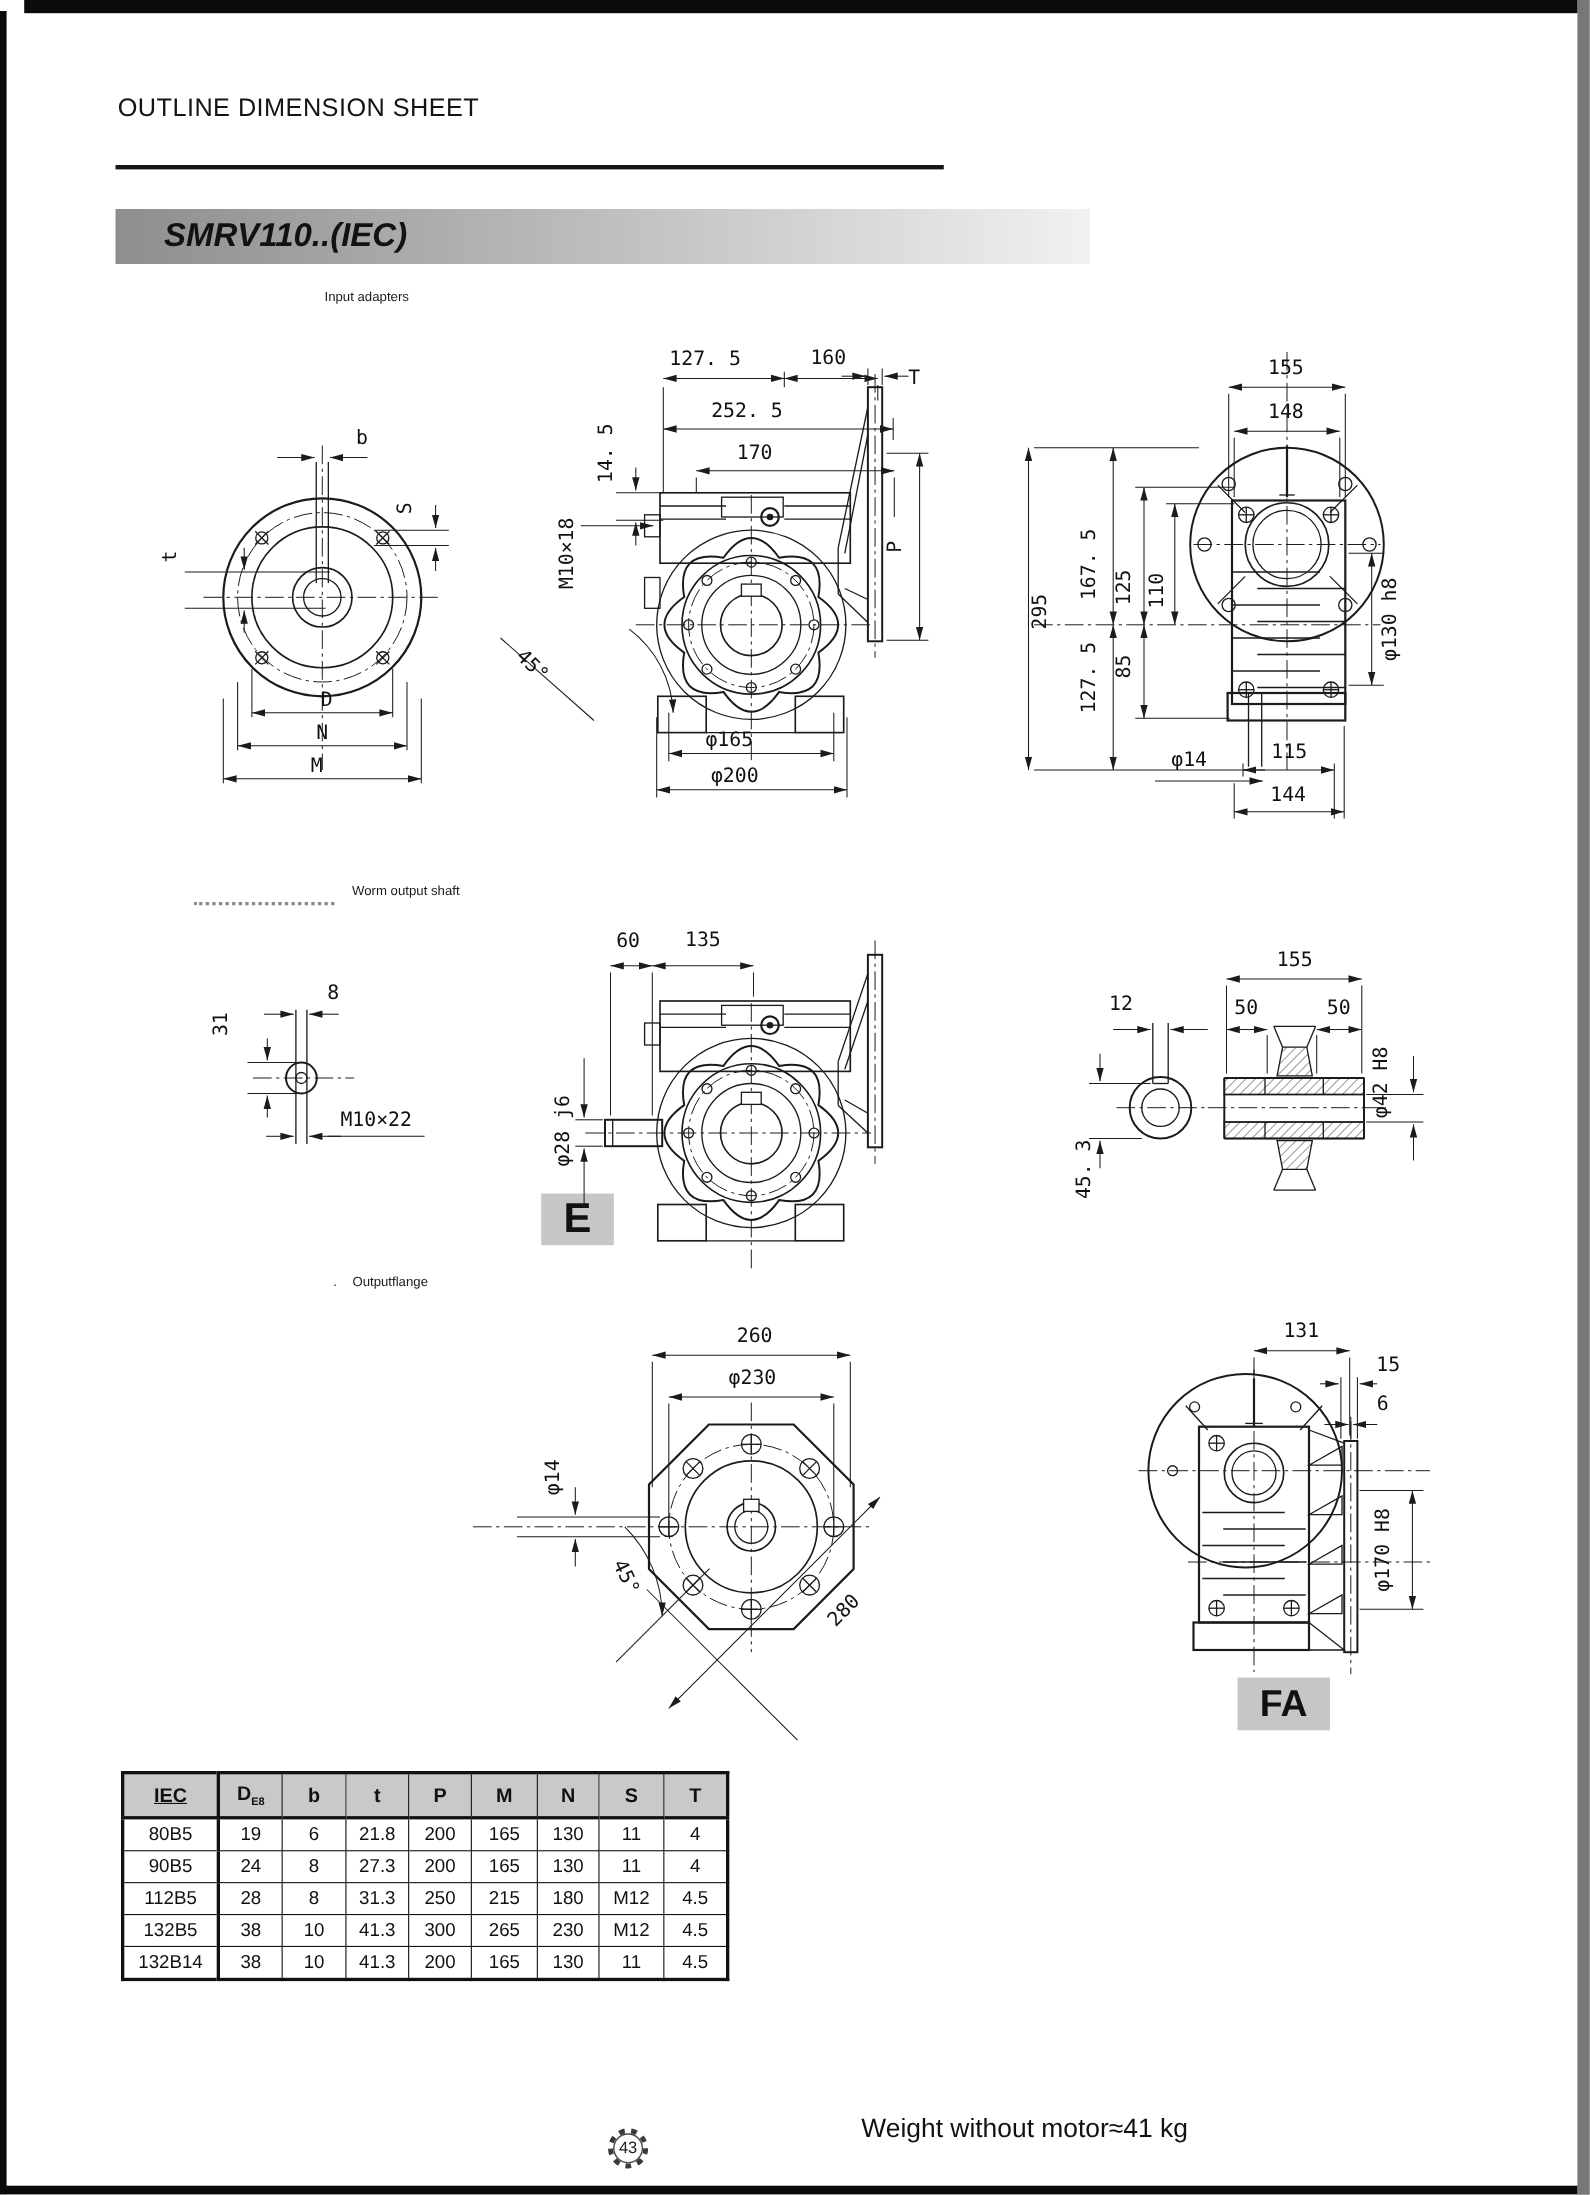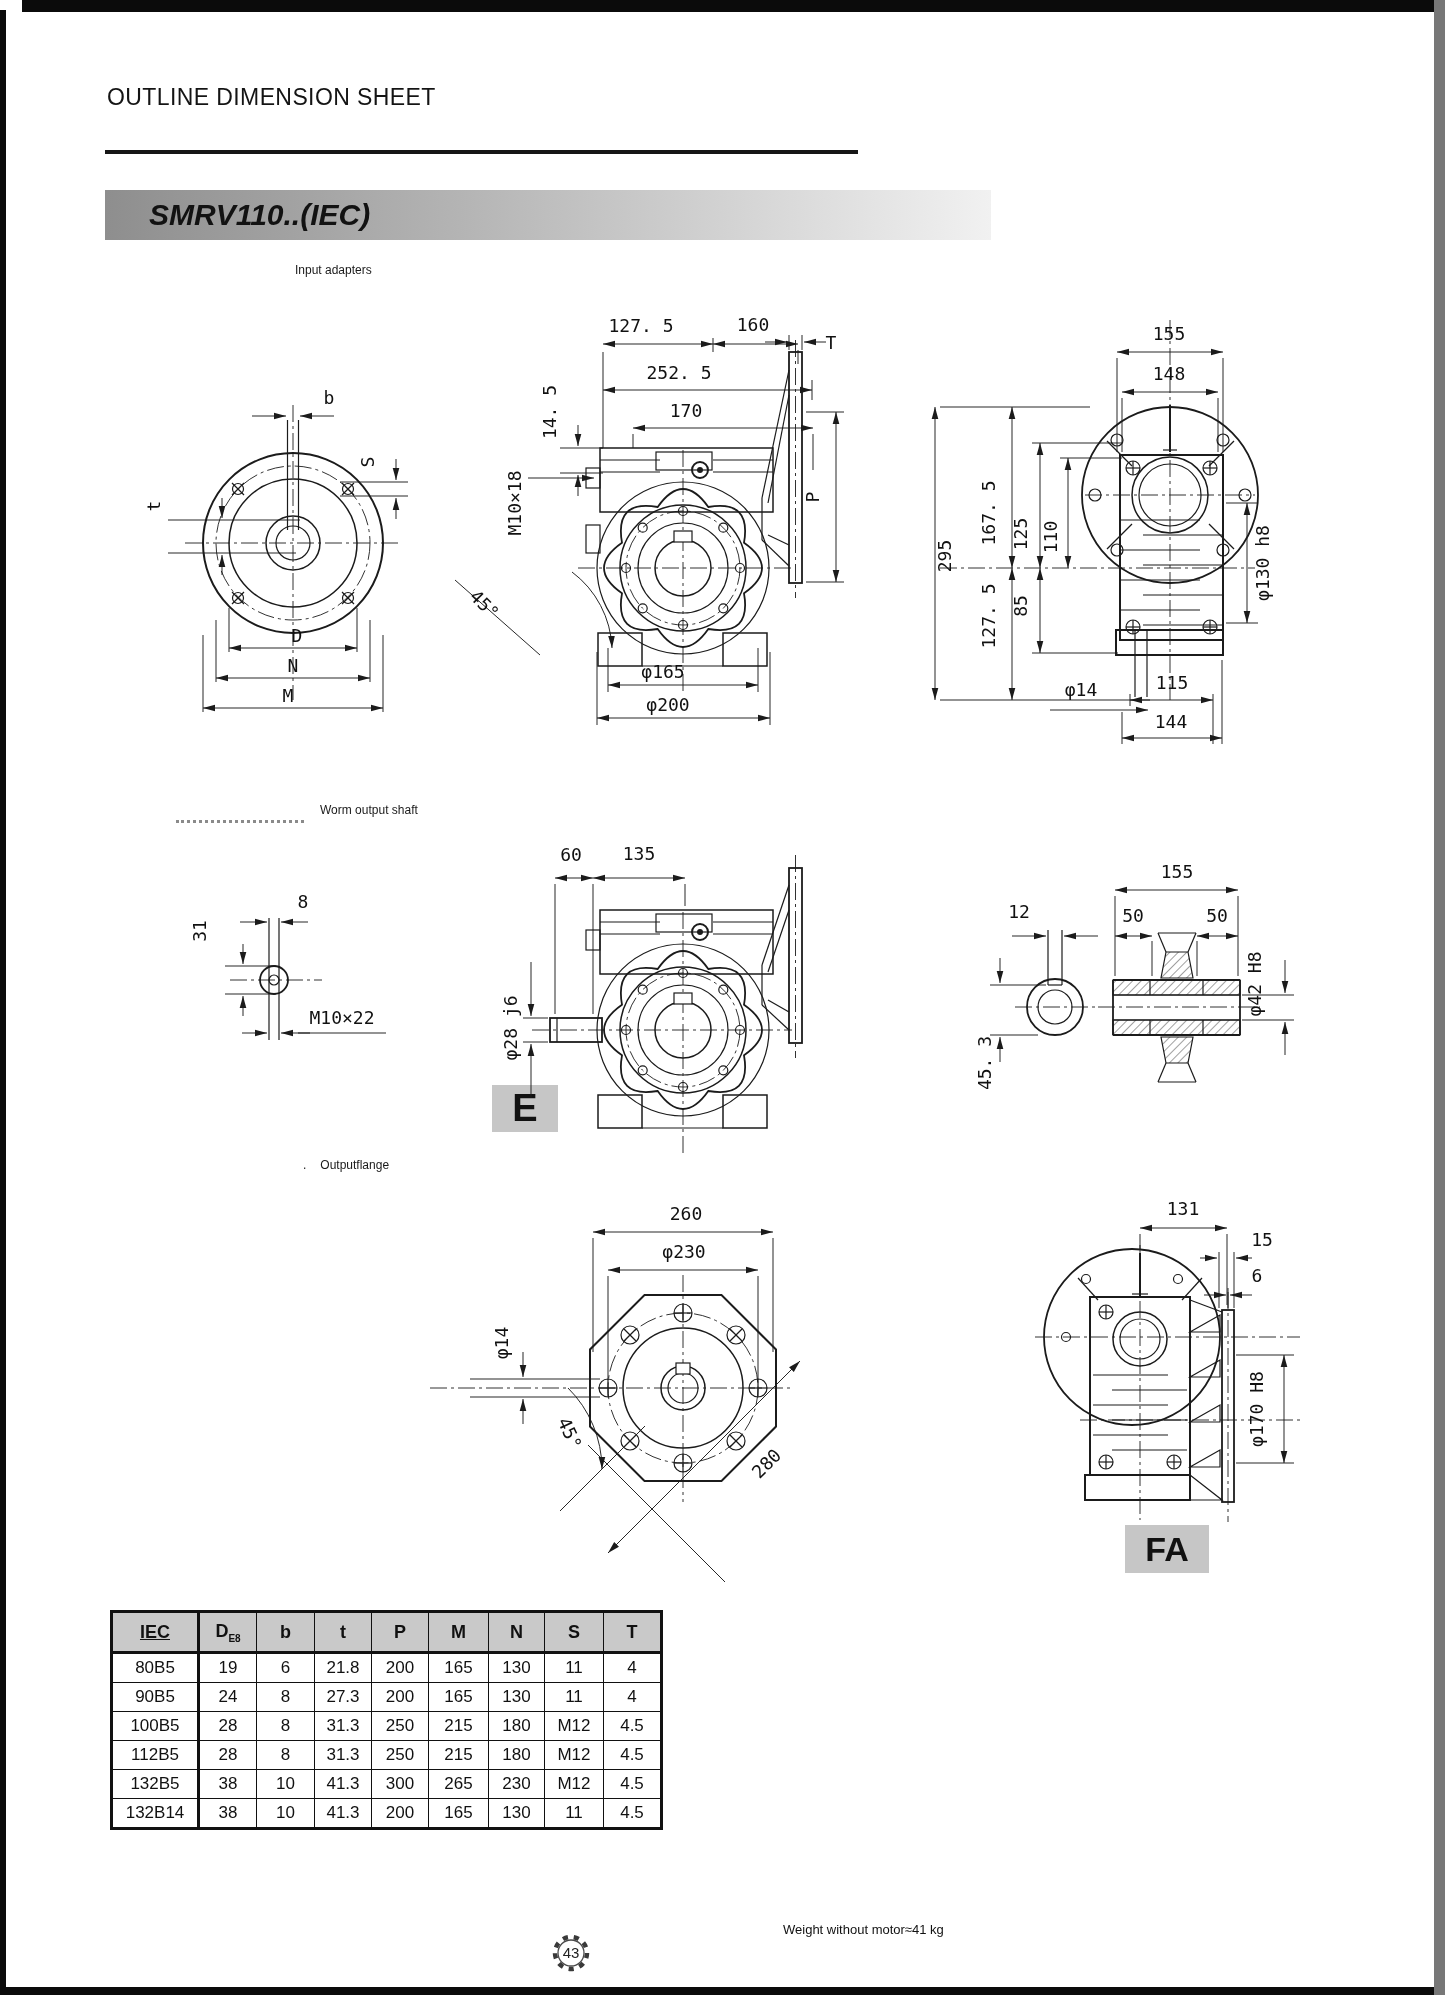--- a/index.html
+++ b/index.html
@@ -27,21 +27,21 @@
   table{border-collapse:collapse;table-layout:fixed;width:550px;font-size:17px;}
   th,td{border:1.6px solid #111;text-align:center;padding:0;overflow:hidden;}
   thead th{height:38px;background:#c9c9c9;font-size:18px;}
   tbody td{height:28px;}
   tbody td:first-child{font-weight:normal;border-right:3px solid #111;}
   thead th:first-child{border-right:3px solid #111;text-decoration:underline;}
   table{border:3px solid #111;}
   thead th{border-bottom:3px solid #111;}
   sub{font-size:10px;}
   
-  #weight{left:783px;top:1922px;font-size:13px;}
+  #weight{left:783px;top:1922px;font-size:24px;}
   #page-badge{left:547px;top:1929px;width:48px;height:48px;}
   #page-num{position:absolute;left:0;top:0;width:48px;height:48px;line-height:48px;
             text-align:center;font-size:15px;color:#222;}
   
   svg .ln{stroke:#1b1b1b;fill:none;stroke-width:1.2px;}
   svg .w2{stroke-width:2px;} svg .w18{stroke-width:1.8px;} svg .w15{stroke-width:1.5px;}
   svg .w09{stroke-width:.95px;}
   svg .cl{stroke:#1b1b1b;fill:none;stroke-width:.9px;stroke-dasharray:17 4 3 4;}
   svg text{fill:#111;stroke:none;font:18px "DejaVu Sans Mono",monospace;text-anchor:middle;}
   svg .ht{fill:url(#h);stroke:#1b1b1b;stroke-width:1.2px;}
@@ -664,31 +664,20 @@
             <td>24</td>
             <td>8</td>
             <td>27.3</td>
             <td>200</td>
             <td>165</td>
             <td>130</td>
             <td>11</td>
             <td>4</td>
         </tr>
         <tr>
-          <td>100B5</td>
-            <td>28</td>
-            <td>8</td>
-            <td>31.3</td>
-            <td>250</td>
-            <td>215</td>
-            <td>180</td>
-            <td>M12</td>
-            <td>4.5</td>
-        </tr>
-        <tr>
           <td>112B5</td>
             <td>28</td>
             <td>8</td>
             <td>31.3</td>
             <td>250</td>
             <td>215</td>
             <td>180</td>
             <td>M12</td>
             <td>4.5</td>
         </tr>

